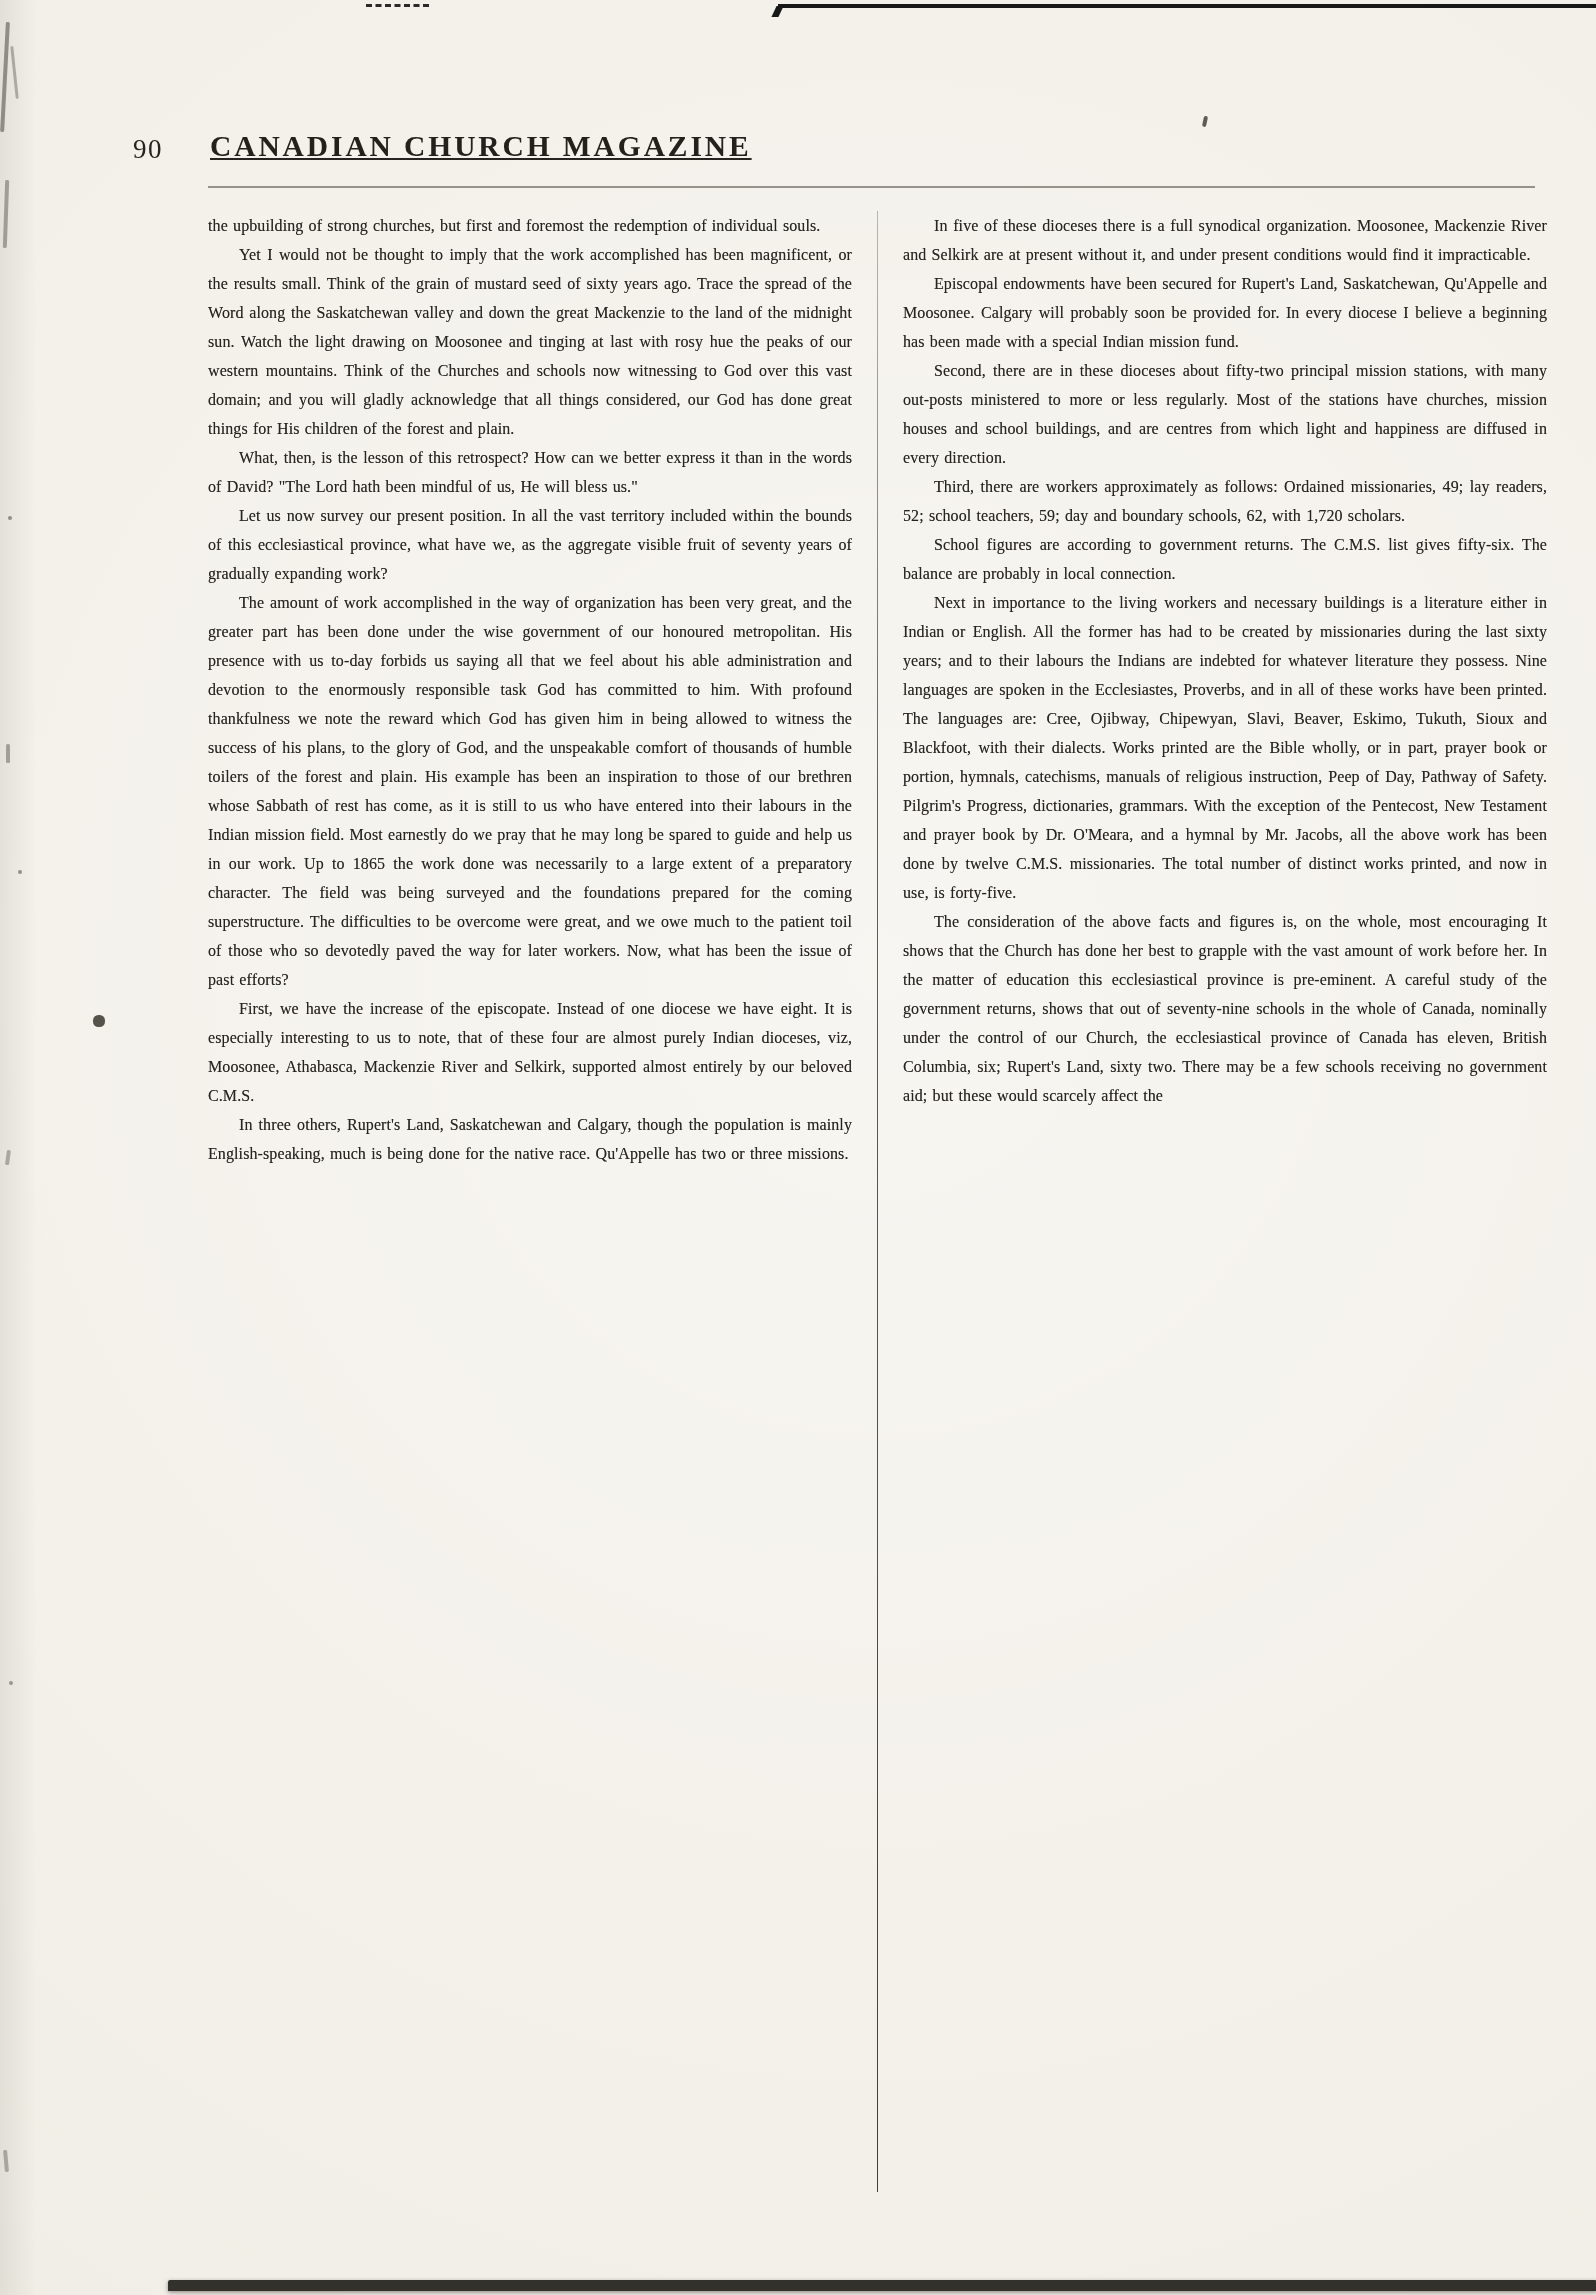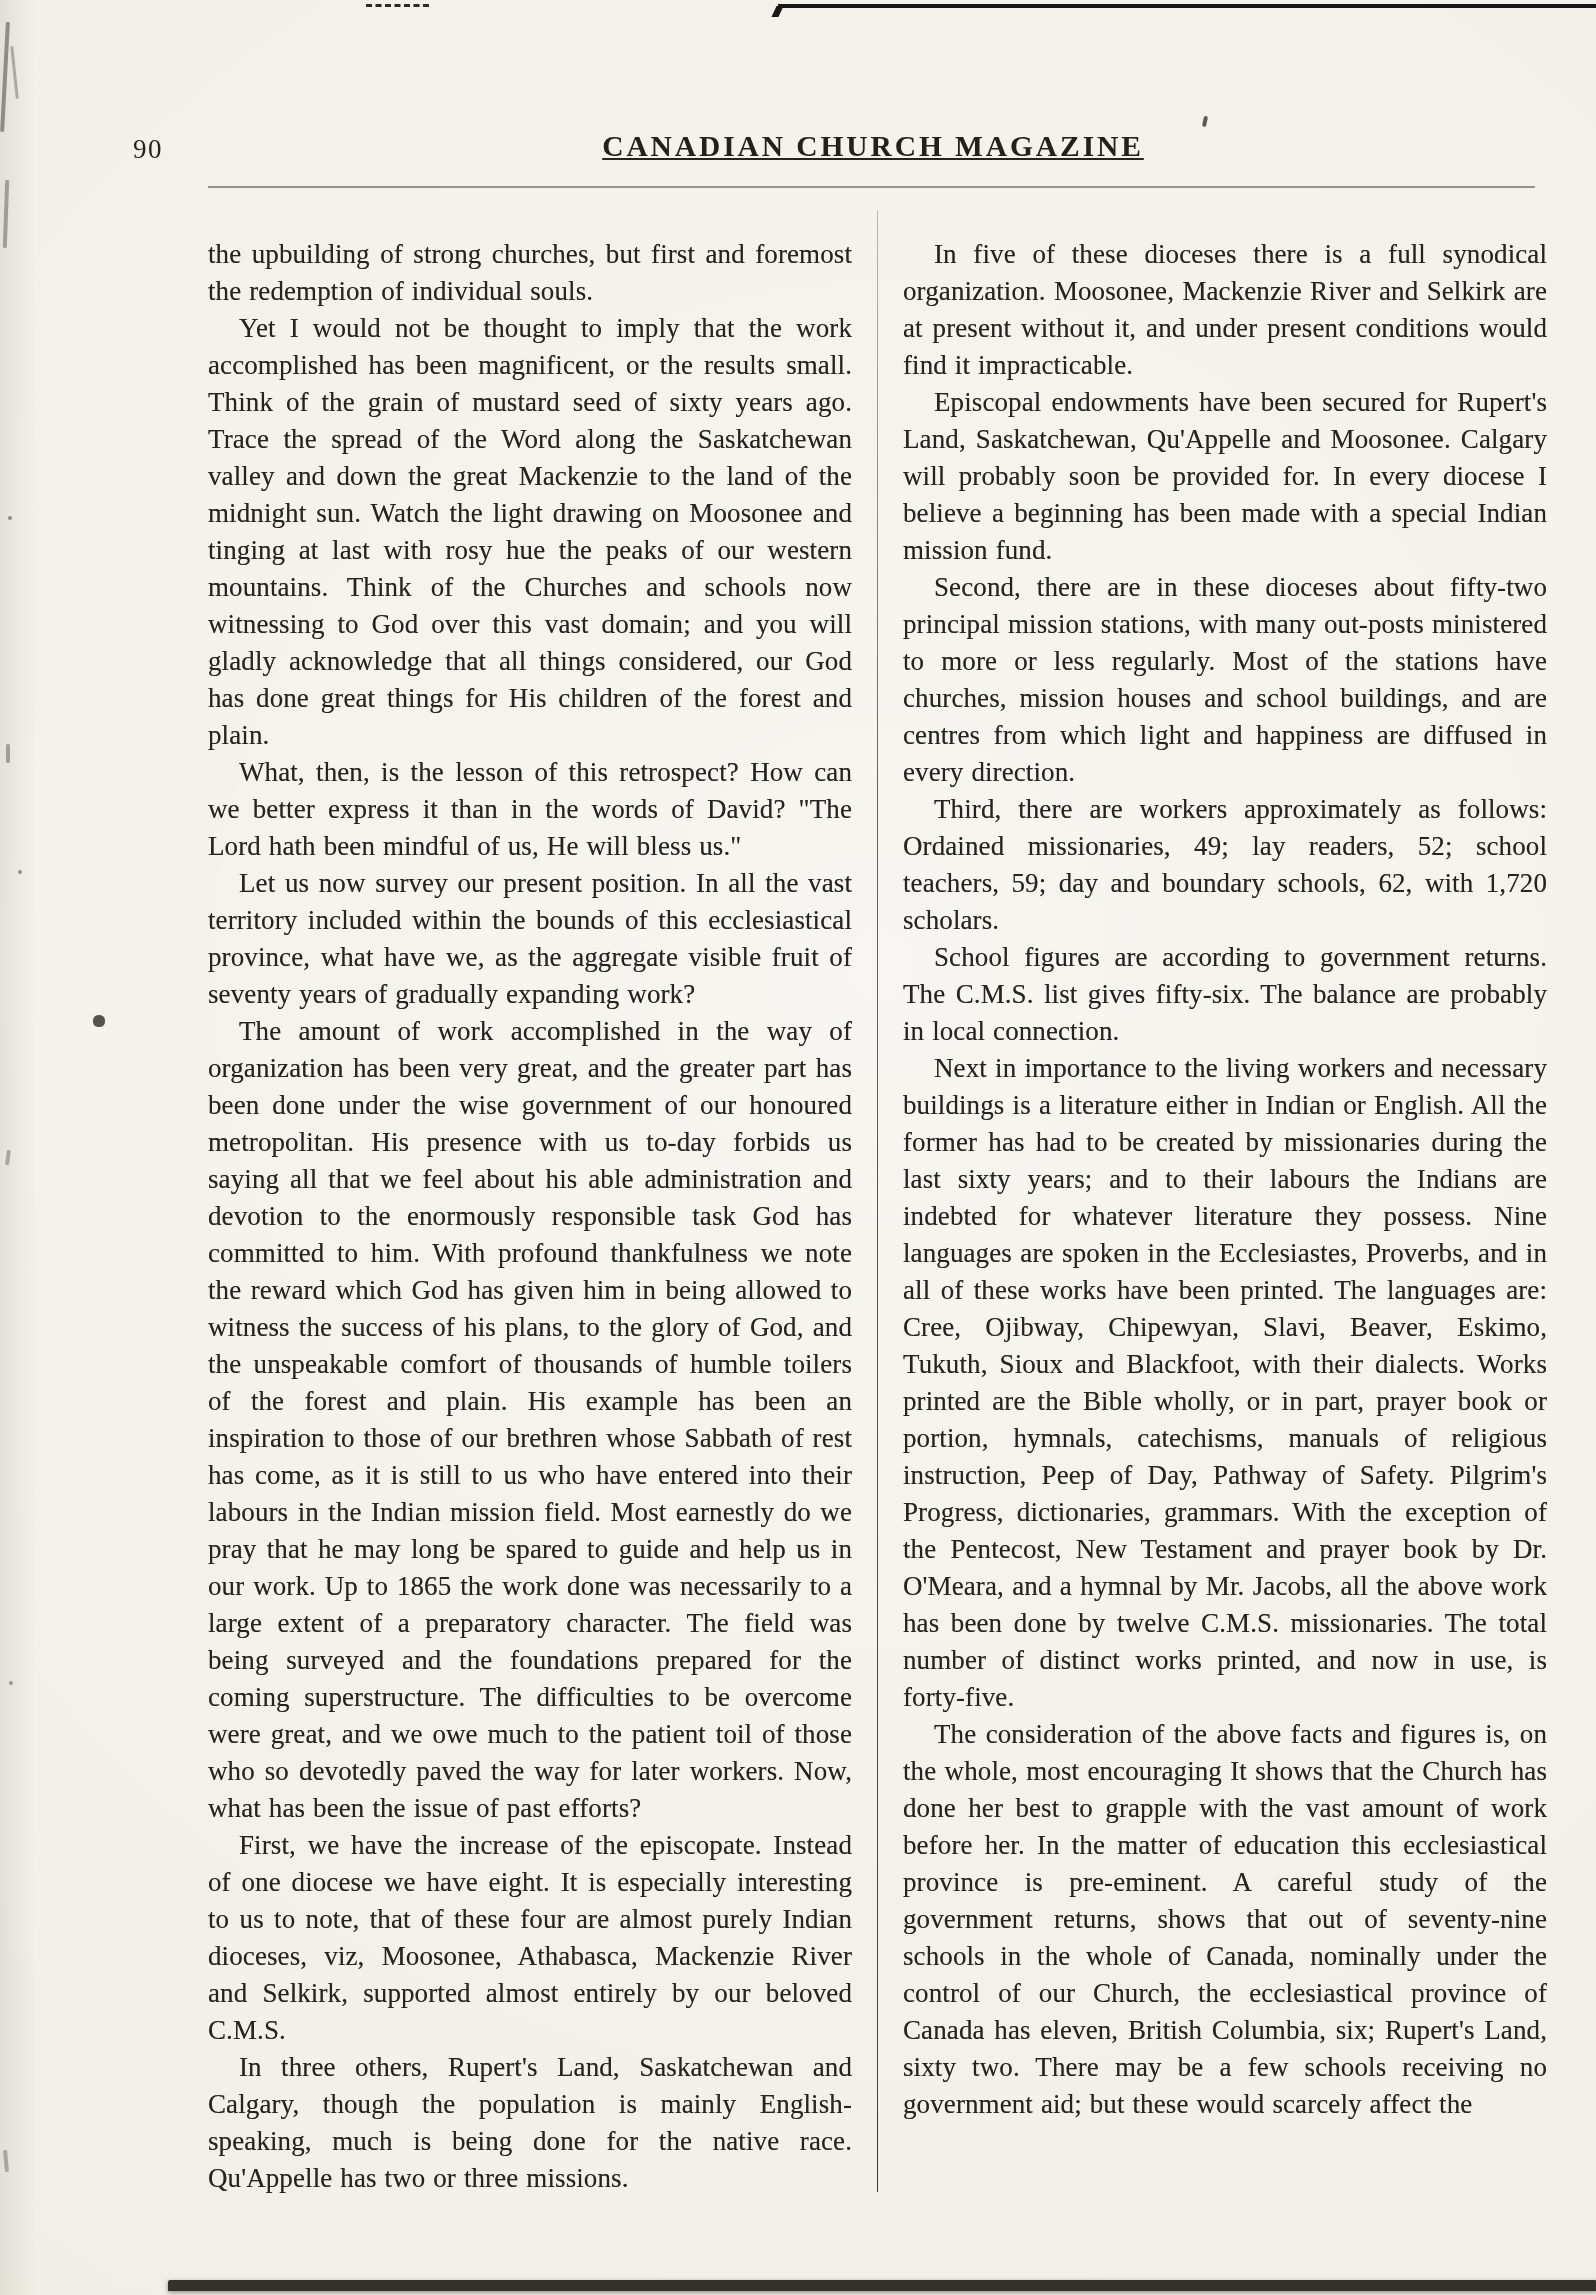--- a/index.html
+++ b/index.html
@@ -17,40 +17,39 @@
       radial-gradient(140% 100% at 55% 42%, rgba(255,255,255,.45), rgba(255,255,255,0) 72%),
       var(--paper-color);
     font-family:"Liberation Serif","DejaVu Serif",serif;
     color:var(--ink-color);
   }
 
   
   .header{position:absolute;top:130px;left:210px;width:1326px;height:41px;text-decoration:underline;}
   .page-num{position:absolute;left:-77px;top:4.4px;font-size:27px;letter-spacing:1.5px;}
   .title{
-    font-size:29.5px;font-weight:bold;letter-spacing:2.9px;text-align:center;
+    font-size:29.5px;font-weight:bold;letter-spacing:2.9px;
     color:#23211c;
   }
   .header-rule{position:absolute;top:186px;left:208px;width:1327px;height:1.5px;background:rgba(55,52,44,.5);}
 
   
   .columns{
     position:absolute;top:211px;left:208px;width:1339px;height:1988px;
     display:flex;justify-content:space-between;align-items:stretch;
   }
   .col{
     width:644px;
     text-align:justify;
-    font-size:27px;
-    line-height:37px;
+    font-size:16px;
+    line-height:29px;
     word-spacing:1.1px;
     letter-spacing:0.1px;
     color:var(--ink-color);
     text-shadow:0 0 0.4px rgba(30,28,24,.45);
-    margin-top:25px;
   }
   .col-divider{
     width:1.5px;height:1981px;
     background:linear-gradient(rgba(70,66,58,.35), rgba(60,57,48,.8) 30%, rgba(45,43,36,.9));
   }
   .para{text-indent:0;}
   .para.indent{text-indent:31px;}
 
   
   .artifact{position:absolute;}

